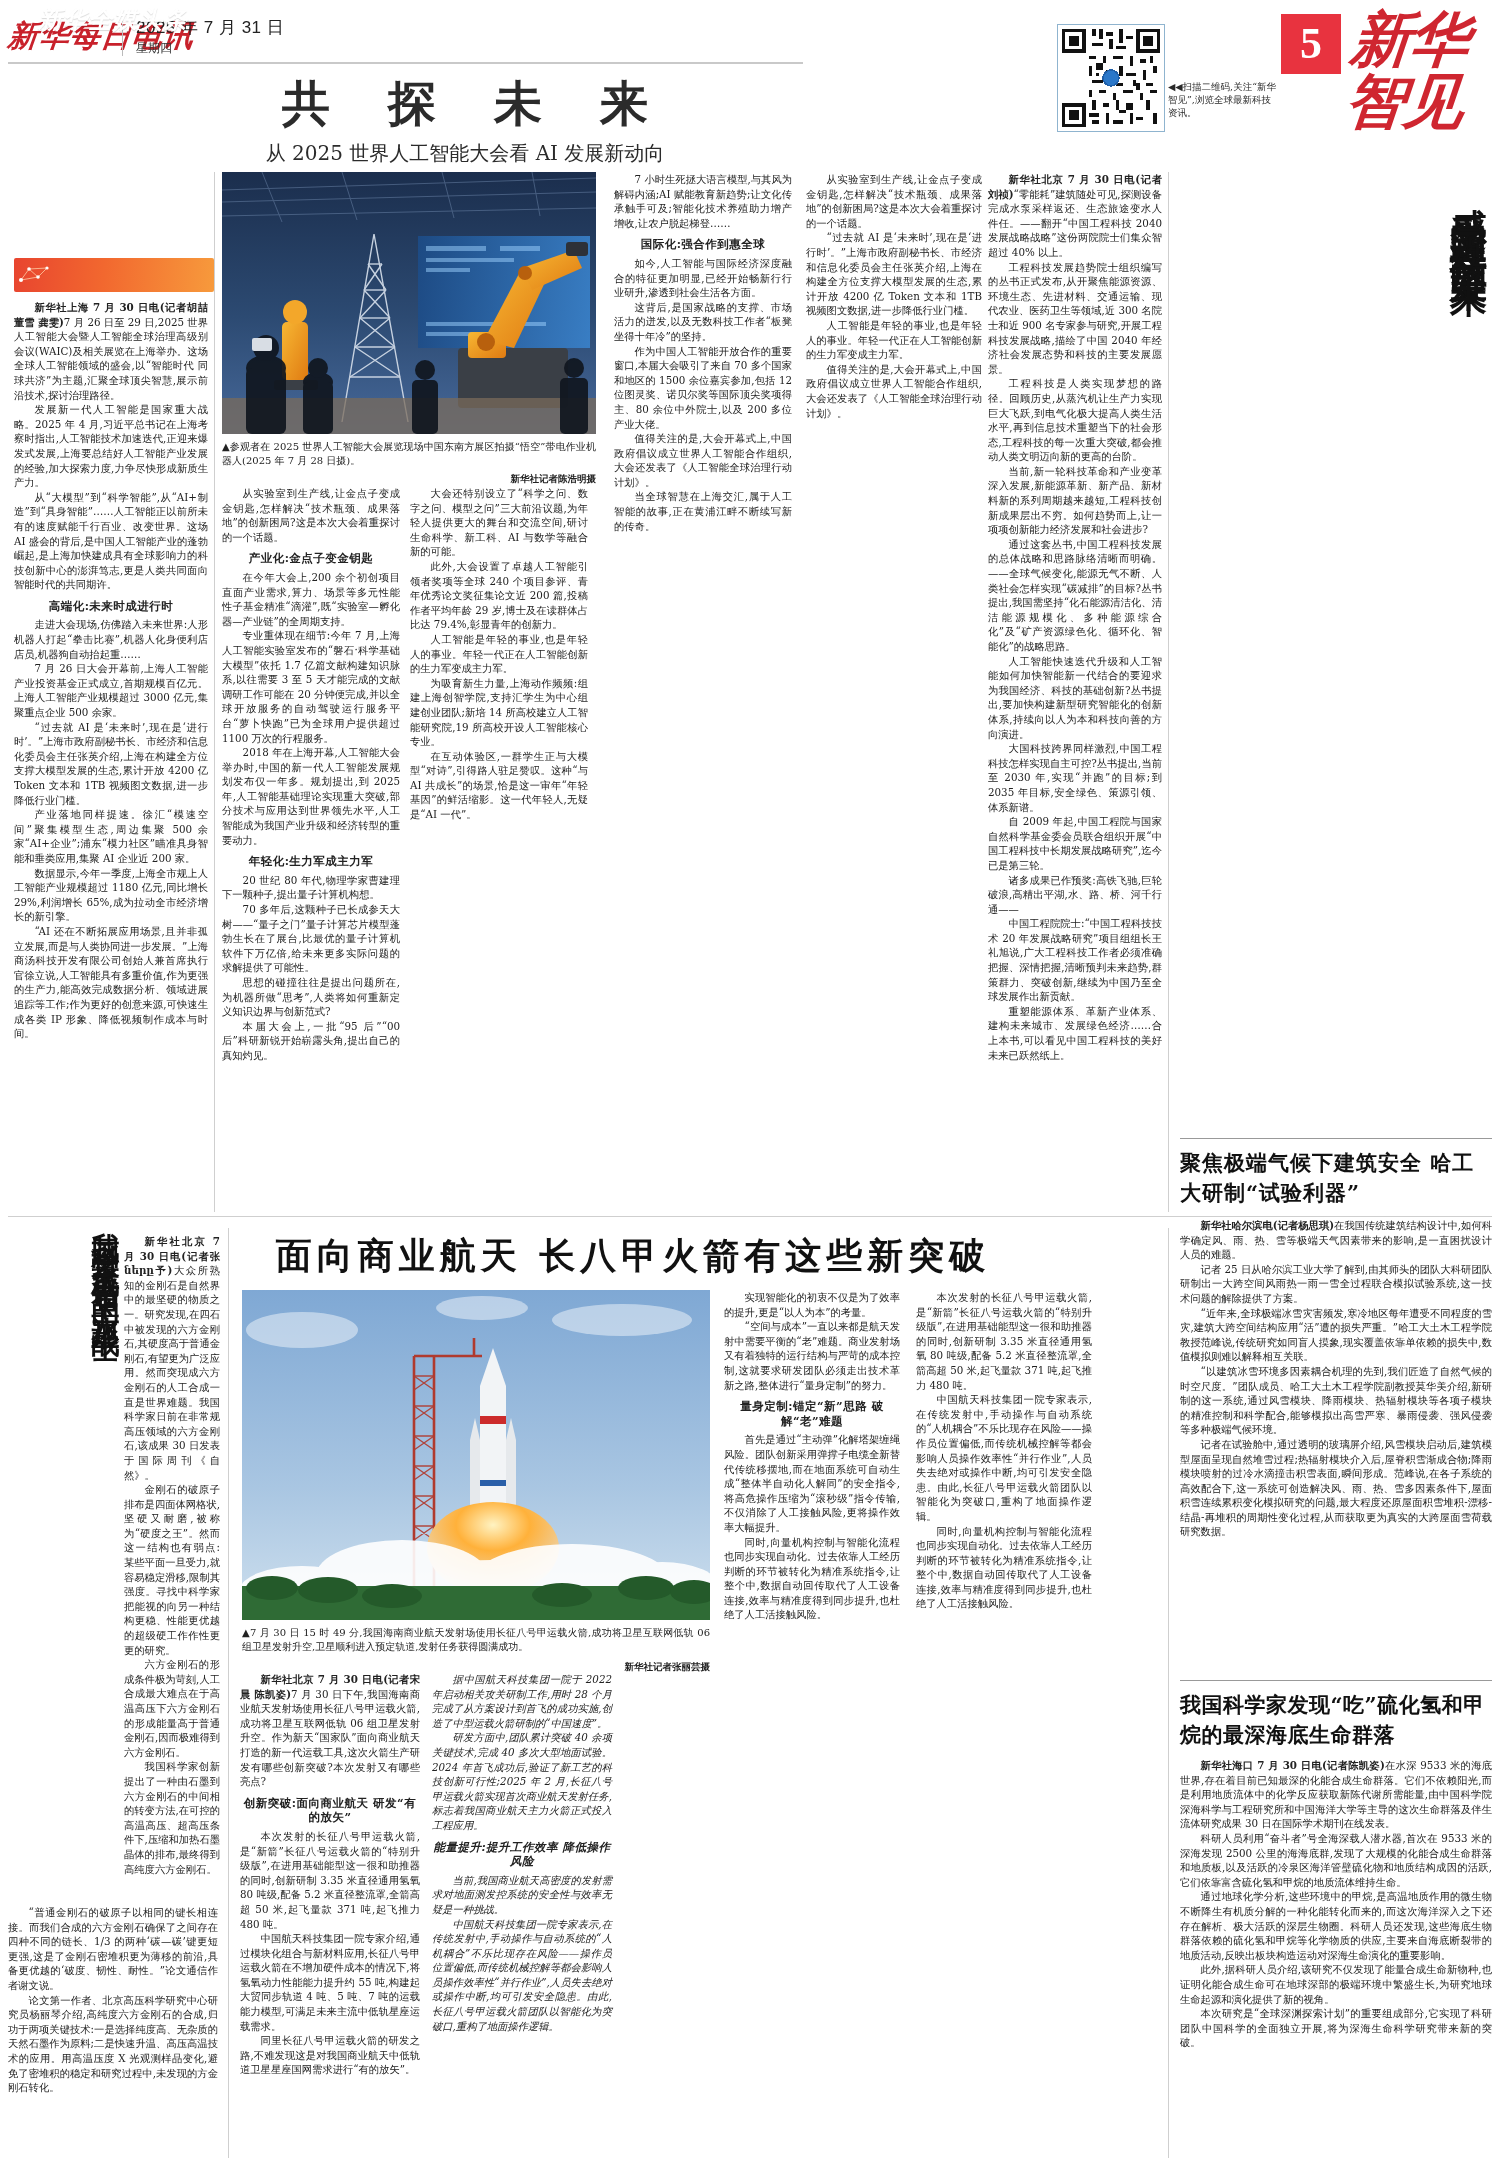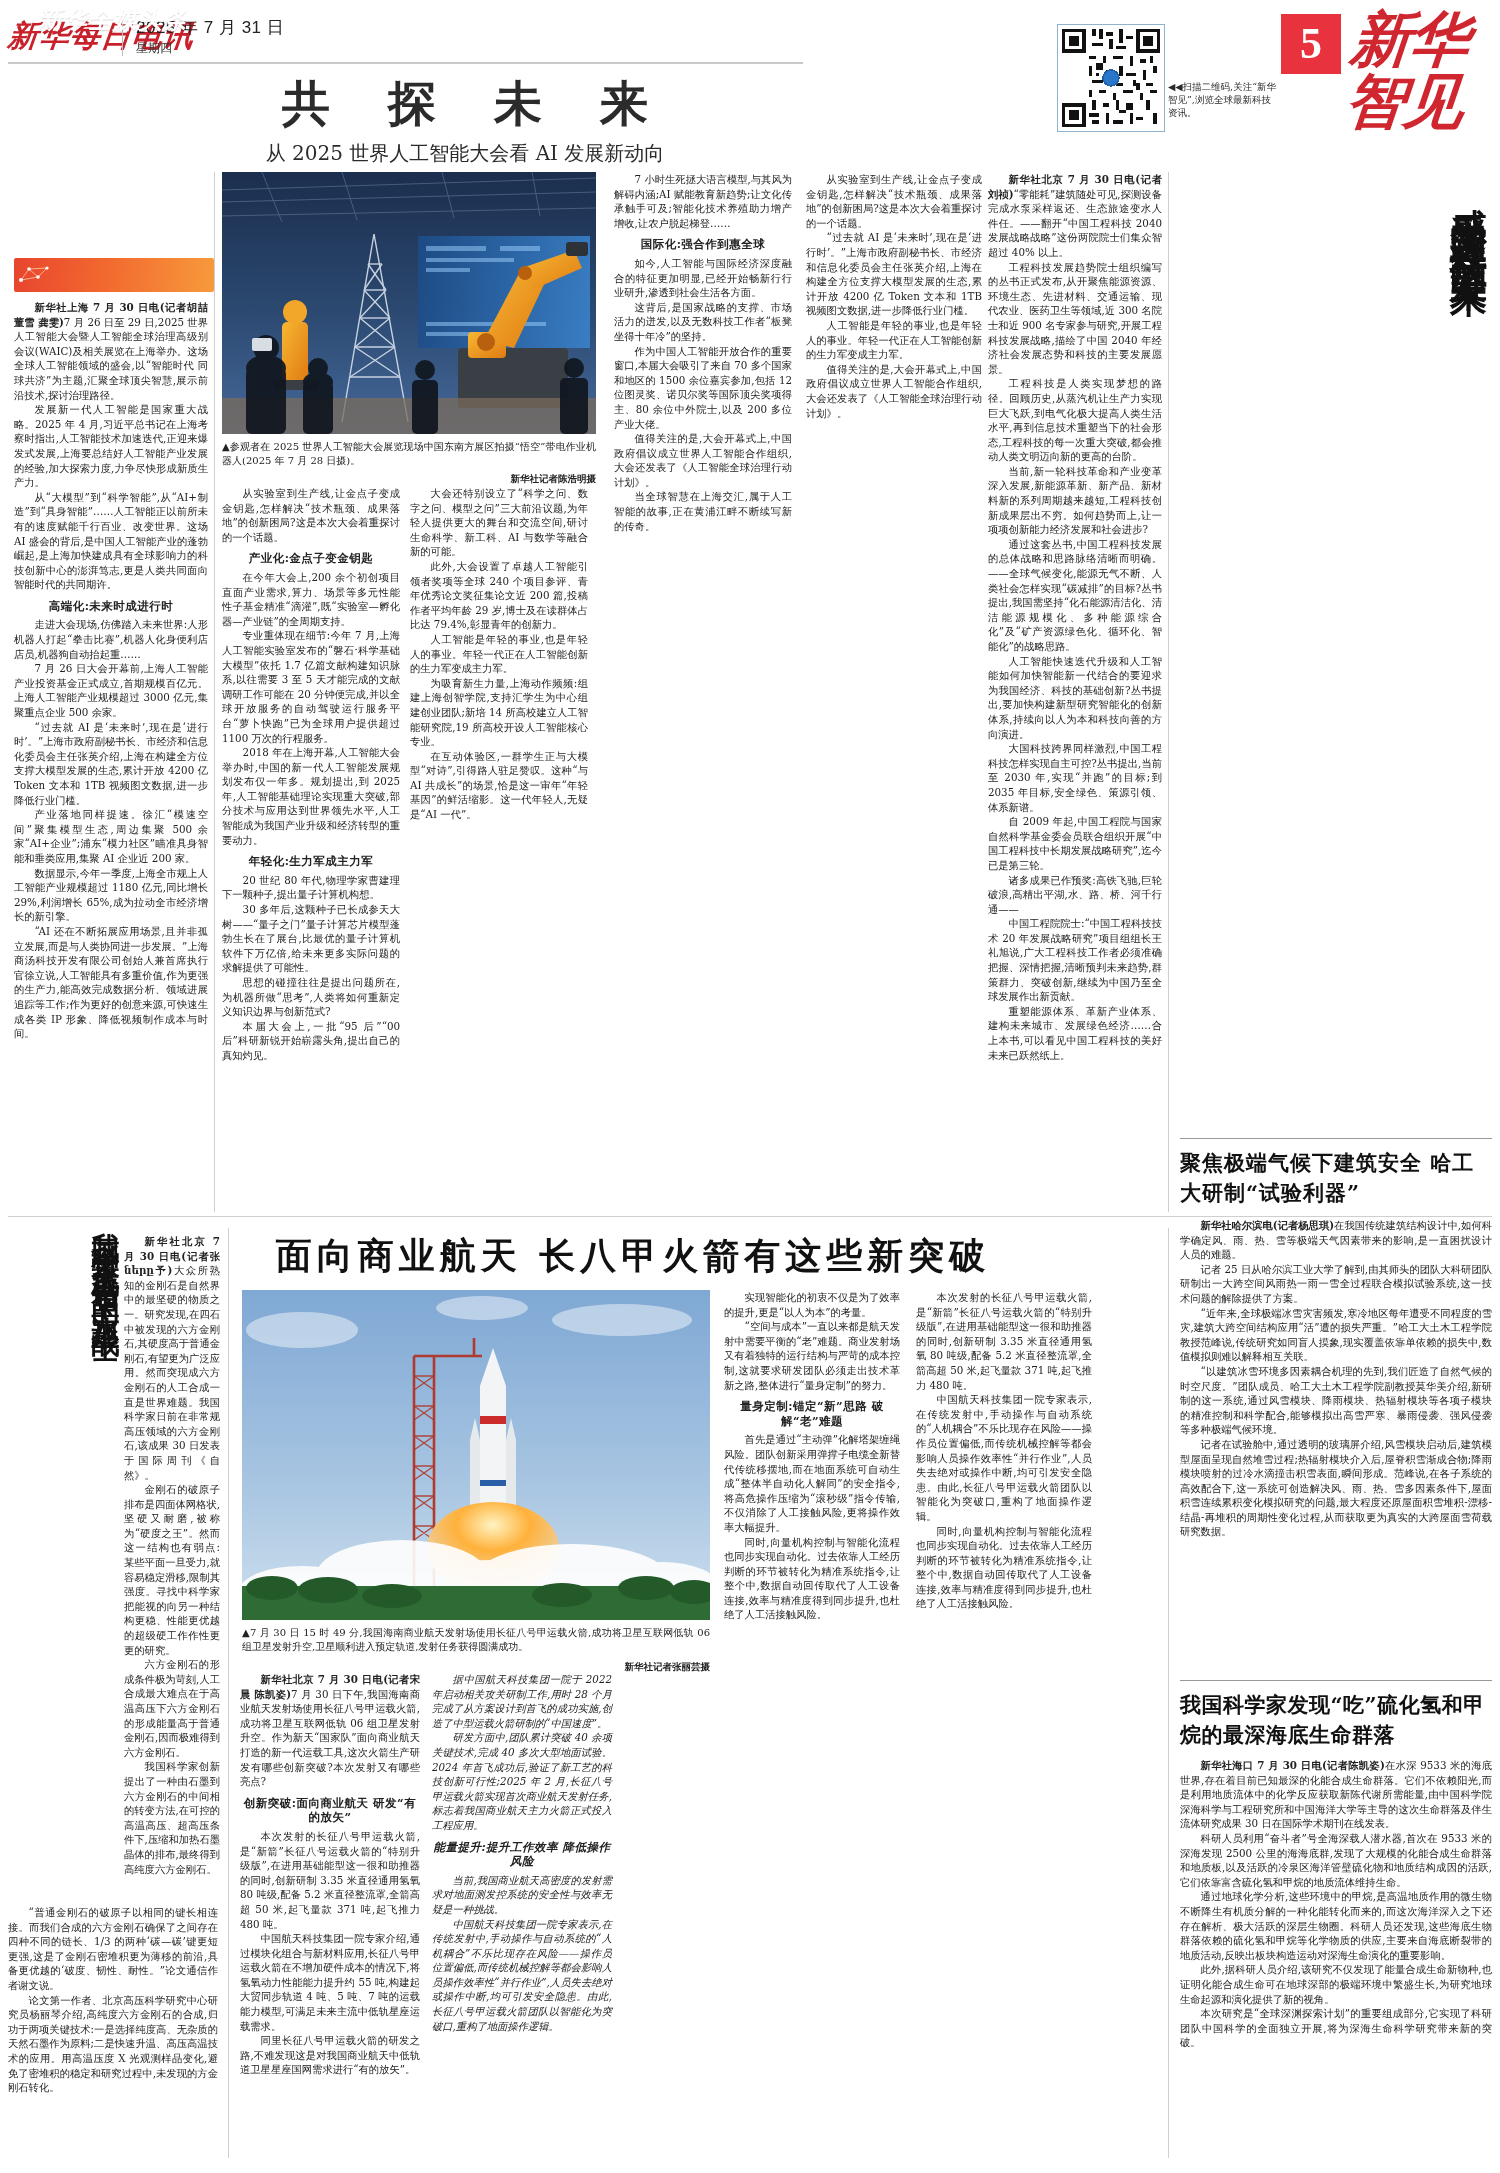--- a/index.html
+++ b/index.html
@@ -414,21 +414,21 @@
   </div>
 
   <div class="col" style="left:222px; top:486px; width:178px; height:724px;">
     <p>从实验室到生产线,让金点子变成金钥匙,怎样解决“技术瓶颈、成果落地”的创新困局?这是本次大会着重探讨的一个话题。</p>
     <div class="sec-h">产业化:金点子变金钥匙</div>
     <p>在今年大会上,200 余个初创项目直面产业需求,算力、场景等多元性能性子基金精准“滴灌”,既“实验室—孵化器—产业链”的全周期支持。</p>
     <p>专业重体现在细节:今年 7 月,上海人工智能实验室发布的“磐石·科学基础大模型”依托 1.7 亿篇文献构建知识脉系,以往需要 3 至 5 天才能完成的文献调研工作可能在 20 分钟便完成,并以全球开放服务的自动驾驶运行服务平台“萝卜快跑”已为全球用户提供超过 1100 万次的行程服务。</p>
     <p>2018 年在上海开幕,人工智能大会举办时,中国的新一代人工智能发展规划发布仅一年多。规划提出,到 2025 年,人工智能基础理论实现重大突破,部分技术与应用达到世界领先水平,人工智能成为我国产业升级和经济转型的重要动力。</p>
     <div class="sec-h">年轻化:生力军成主力军</div>
     <p>20 世纪 80 年代,物理学家曹建理下一颗种子,提出量子计算机构想。</p>
-    <p>30 多年后,这颗种子已长成参天大树——“量子之门”量子计算芯片模型蓬勃生长在了展台,比最优的量子计算机软件下万亿倍,给未来更多实际问题的求解提供了可能性。</p>
+    <p>70 多年后,这颗种子已长成参天大树——“量子之门”量子计算芯片模型蓬勃生长在了展台,比最优的量子计算机软件下万亿倍,给未来更多实际问题的求解提供了可能性。</p>
     <p>思想的碰撞往往是提出问题所在,为机器所做“思考”,人类将如何重新定义知识边界与创新范式?</p>
     <p>本届大会上,一批“95 后”“00 后”科研新锐开始崭露头角,提出自己的真知灼见。</p>
   </div>
 
   <div class="col" style="left:410px; top:486px; width:178px; height:724px;">
     <p>大会还特别设立了“科学之问、数字之问、模型之问”三大前沿议题,为年轻人提供更大的舞台和交流空间,研讨生命科学、新工科、AI 与数学等融合新的可能。</p>
     <p>此外,大会设置了卓越人工智能引领者奖项等全球 240 个项目参评、青年优秀论文奖征集论文近 200 篇,投稿作者平均年龄 29 岁,博士及在读群体占比达 79.4%,彰显青年的创新力。</p>
     <p>人工智能是年轻的事业,也是年轻人的事业。年轻一代正在人工智能创新的生力军变成主力军。</p>
     <p>为吸育新生力量,上海动作频频:组建上海创智学院,支持汇学生为中心组建创业团队;新培 14 所高校建立人工智能研究院,19 所高校开设人工智能核心专业。</p>
     <p>在互动体验区,一群学生正与大模型“对诗”,引得路人驻足赞叹。这种“与 AI 共成长”的场景,恰是这一审年“年轻基因”的鲜活缩影。这一代年轻人,无疑是“AI 一代”。</p>

